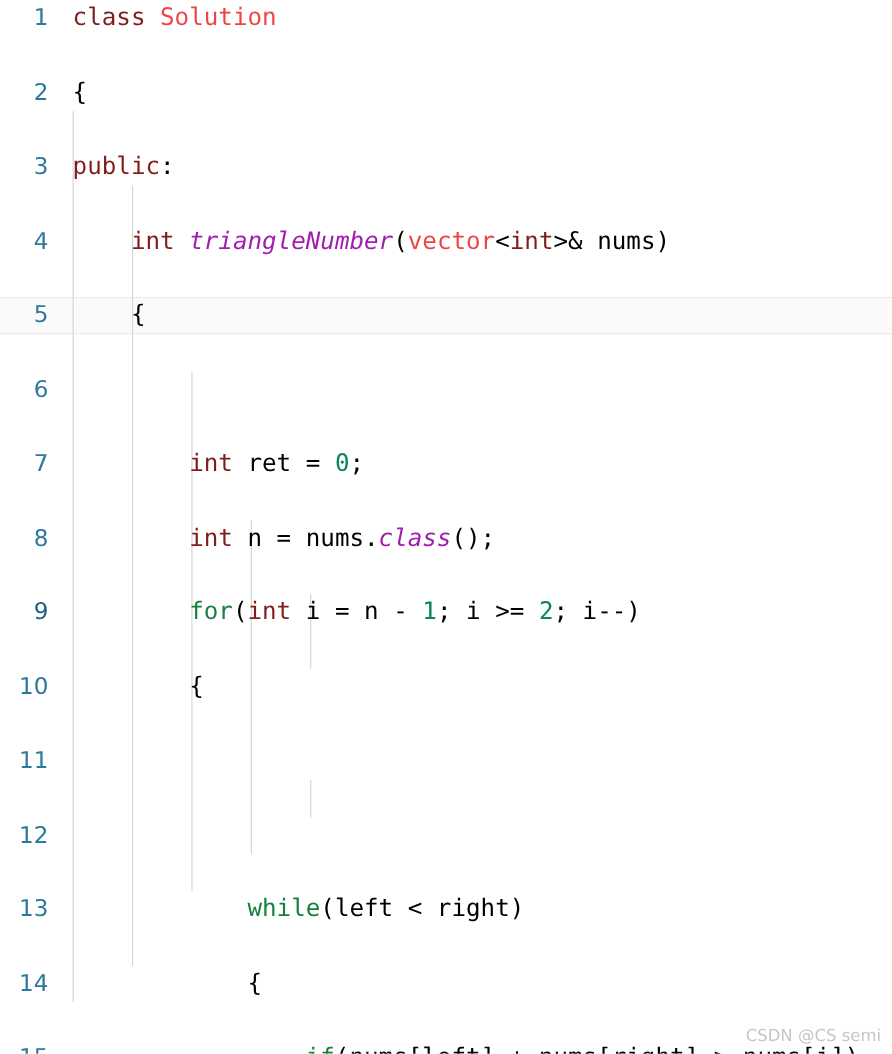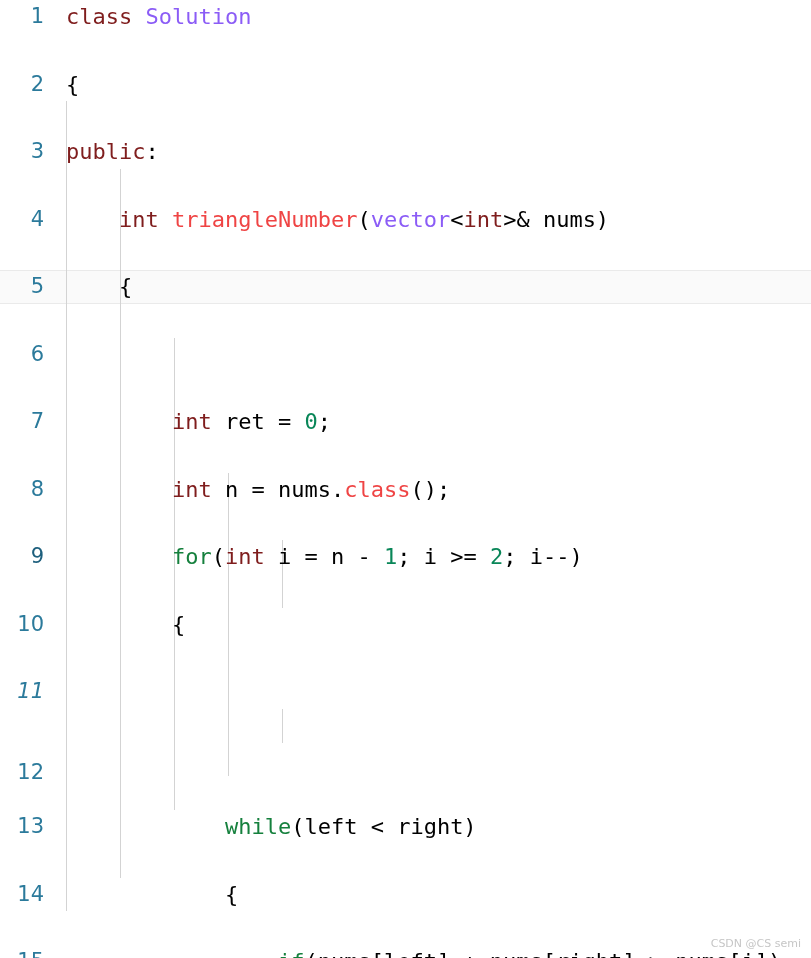--- a/index.html
+++ b/index.html
@@ -82,31 +82,31 @@
     font-size: 22px;
     line-height: 33.75px;
     color: #000000;
     letter-spacing: 0px;
     white-space: pre;
   }
 
   
   .kw   { color: #7f1d1d; }  
   .ctl  { color: #15803d; }  
-  .typ  { color: #8b5cf6; }  
-  .fn   { color: #ef4444; }  
+  .typ  { color: #ef4444; }  
+  .fn   { color: #a21caf; font-style: italic; }  
   .num  { color: #098658; }  
   .id   { color: #000000; }  
 
   
   .watermark {
     position: absolute;
     right: 10px;
     bottom: 8px;
-    font-size: 11px;
+    font-size: 15px;
     color: #c6c6c6;
     font-family: "DejaVu Sans", "Liberation Sans", sans-serif;
     z-index: 3;
     -webkit-user-select: none;
     user-select: none;
   }
 </style>
 </head>
 <body>
 
@@ -127,22 +127,22 @@
       <div class="row" style="top: 0px;"><span class="ln">1</span><span class="src"><span class="kw">class</span><span class="id"> </span><span class="typ">Solution</span></span></div>
       <div class="row" style="top: 33.75px;"><span class="ln">2</span><span class="src"><span class="id">{</span></span></div>
       <div class="row" style="top: 67.5px;"><span class="ln">3</span><span class="src"><span class="kw">public</span><span class="id">:</span></span></div>
       <div class="row" style="top: 101.25px;"><span class="ln">4</span><span class="src"><span class="id">    </span><span class="kw">int</span><span class="id"> </span><span class="fn">triangleNumber</span><span class="id">(</span><span class="typ">vector</span><span class="id">&lt;</span><span class="kw">int</span><span class="id">&gt;&amp; nums)</span></span></div>
       <div class="row" style="top: 135px;"><span class="ln">5</span><span class="src"><span class="id">    {</span></span></div>
       <div class="row" style="top: 168.75px;"><span class="ln">6</span></div>
       <div class="row" style="top: 202.5px;"><span class="ln">7</span><span class="src"><span class="id">        </span><span class="kw">int</span><span class="id"> ret = </span><span class="num">0</span><span class="id">;</span></span></div>
       <div class="row" style="top: 236.25px;"><span class="ln">8</span><span class="src"><span class="id">        </span><span class="kw">int</span><span class="id"> n = nums.</span><span class="fn">class</span><span class="id">();</span></span></div>
       <div class="row active" style="top: 270px;"><span class="ln">9</span><span class="src"><span class="id">        </span><span class="ctl">for</span><span class="id">(</span><span class="kw">int</span><span class="id"> i = n - </span><span class="num">1</span><span class="id">; i &gt;= </span><span class="num">2</span><span class="id">; i--)</span></span></div>
       <div class="row" style="top: 303.75px;"><span class="ln">10</span><span class="src"><span class="id">        {</span></span></div>
-      <div class="row" style="top: 337.5px; font-style: italic;"><span class="ln">11</span></div>
-      <div class="row" style="top: 385px;"><span class="ln">12</span></div>
+      <div class="row" style="top: 337.5px;"><span class="ln">11</span></div>
+      <div class="row" style="top: 372px;"><span class="ln">12</span></div>
       <div class="row" style="top: 405px;"><span class="ln">13</span><span class="src"><span class="id">            </span><span class="ctl">while</span><span class="id">(left &lt; right)</span></span></div>
       <div class="row" style="top: 438.75px;"><span class="ln">14</span><span class="src"><span class="id">            {</span></span></div>
       <div class="row" style="top: 472.5px;"><span class="ln">15</span><span class="src"><span class="id">                </span><span class="ctl">if</span><span class="id">(nums[left] + nums[right] &gt; nums[i])</span></span></div>
     </div>
 
   <div class="watermark">CSDN @CS semi</div>
 
 </div>
 
 </body></html>

